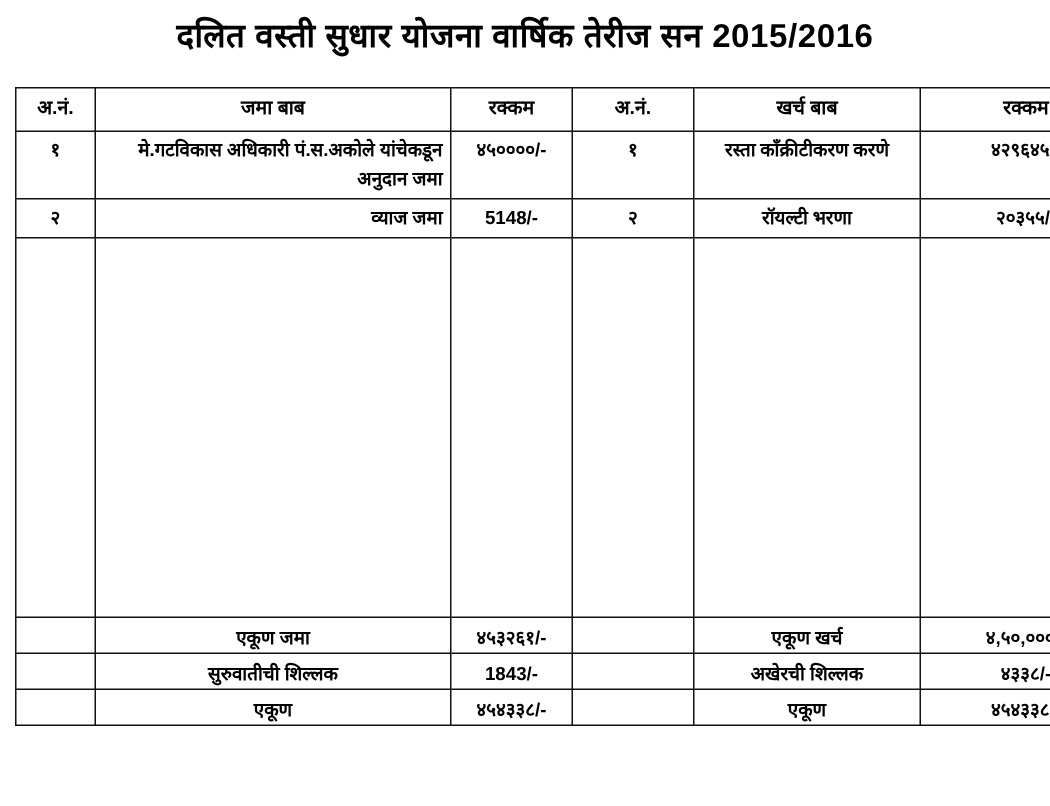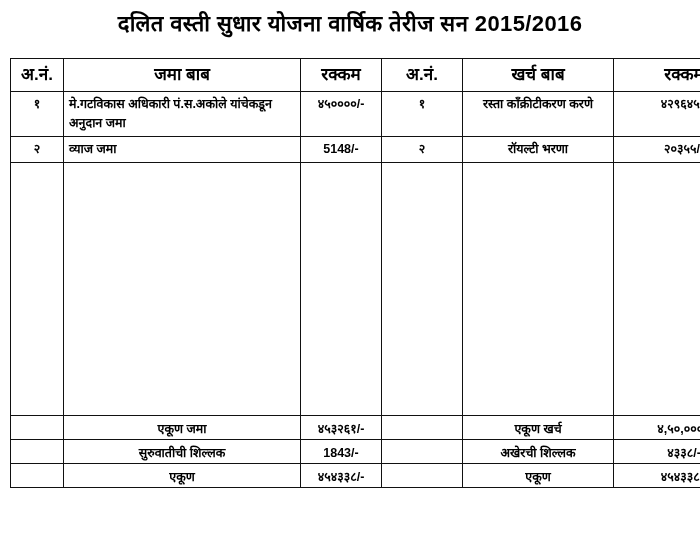--- a/index.html
+++ b/index.html
@@ -54,29 +54,29 @@
   th.col-sr, td.col-sr { width: 42px; text-align: center; }
   th.col-desc, td.col-desc { width: 226px; }
   th.col-amt, td.col-amt { width: 70px; text-align: center; }
   th.col-sr2, td.col-sr2 { width: 70px; text-align: center; }
   th.col-desc2, td.col-desc2 { width: 140px; text-align: center; border-radius: 12px; }
   th.col-amt2, td.col-amt2 { width: 130px; text-align: center; }
 
   thead th {
     text-align: center;
     font-weight: bold;
-    font-size: 17px;
+    font-size: 13px;
     height: 22px;
     vertical-align: middle;
     padding-top: 5px;
     padding-bottom: 5px;
     margin-left: 12px;
   }
-  td.entry-desc { text-align: left; padding-left: 6px; }
-  td.entry-desc2 { text-align: center; }
+  td.entry-desc { text-align: right; padding-left: 6px; }
+  td.entry-desc2 { text-align: center; font-family: Liberation Serif, serif; }
   td.num { text-align: center; }
   tr.spacer-row td { height: 246px; }
   tr.total-row td {
     height: 19px;
     vertical-align: middle;
     padding-top: 4px;
     padding-bottom: 0;
   }
   td.label-right { text-align: center; }
   td.blank {}

